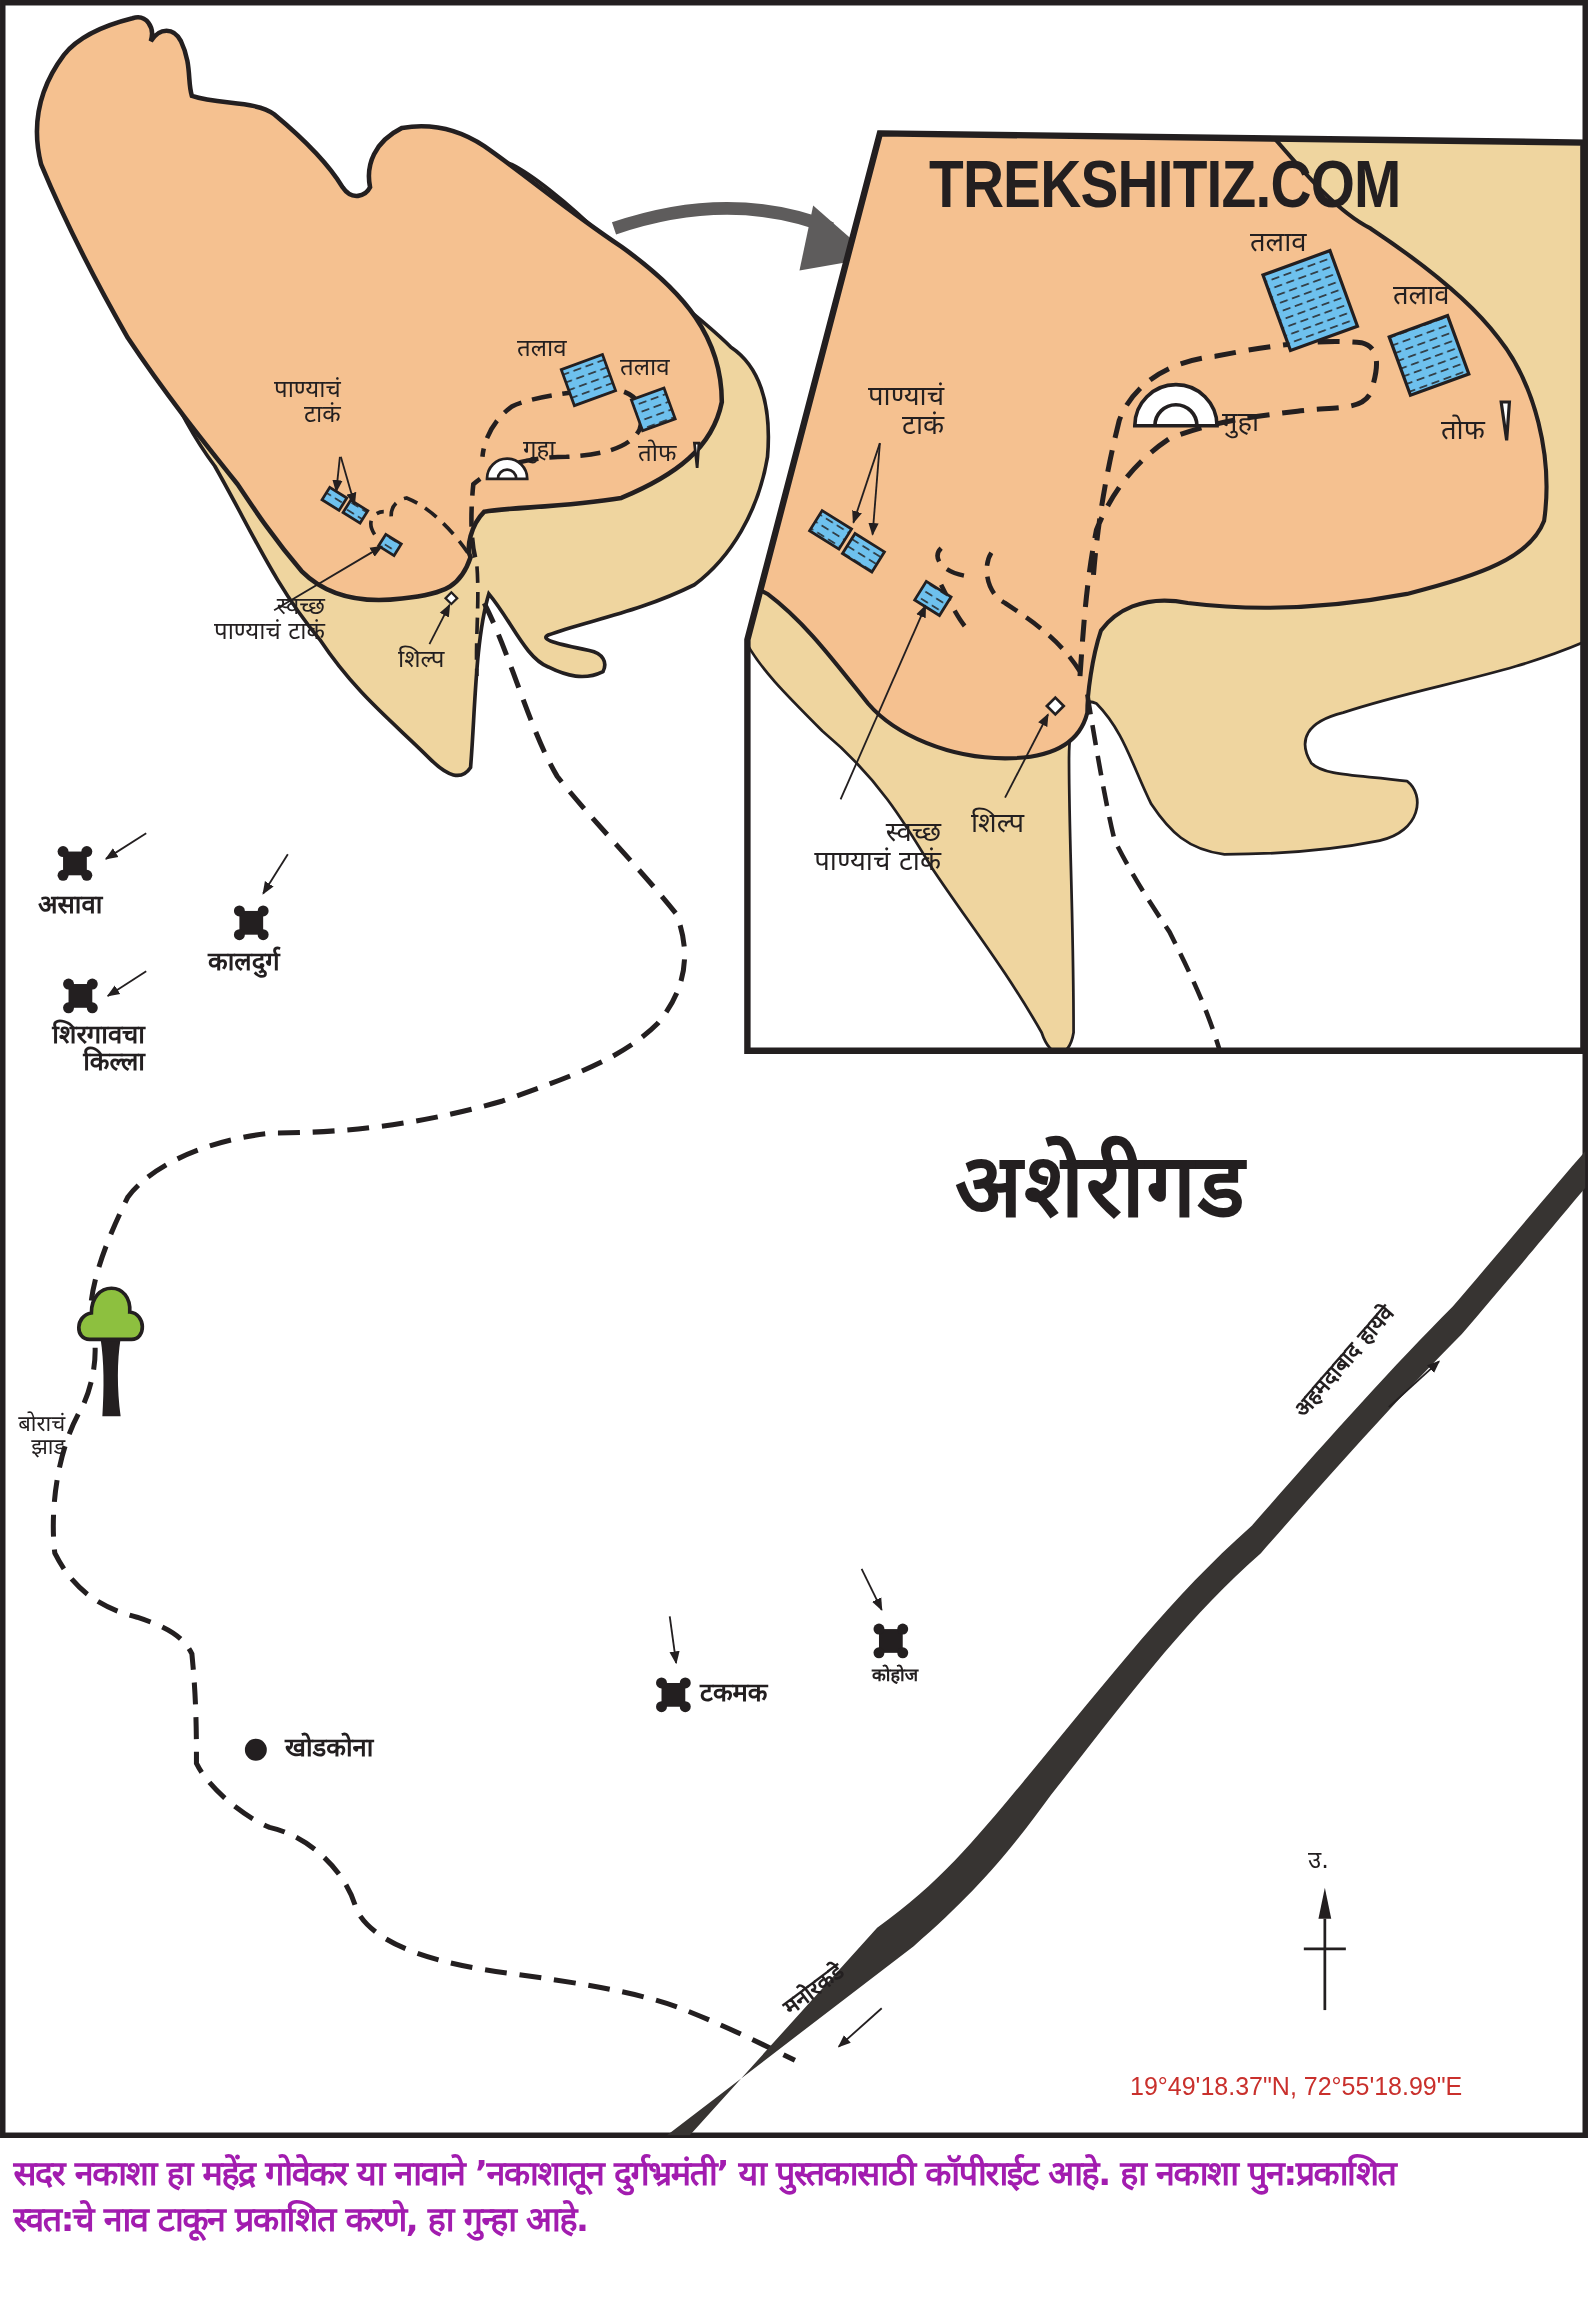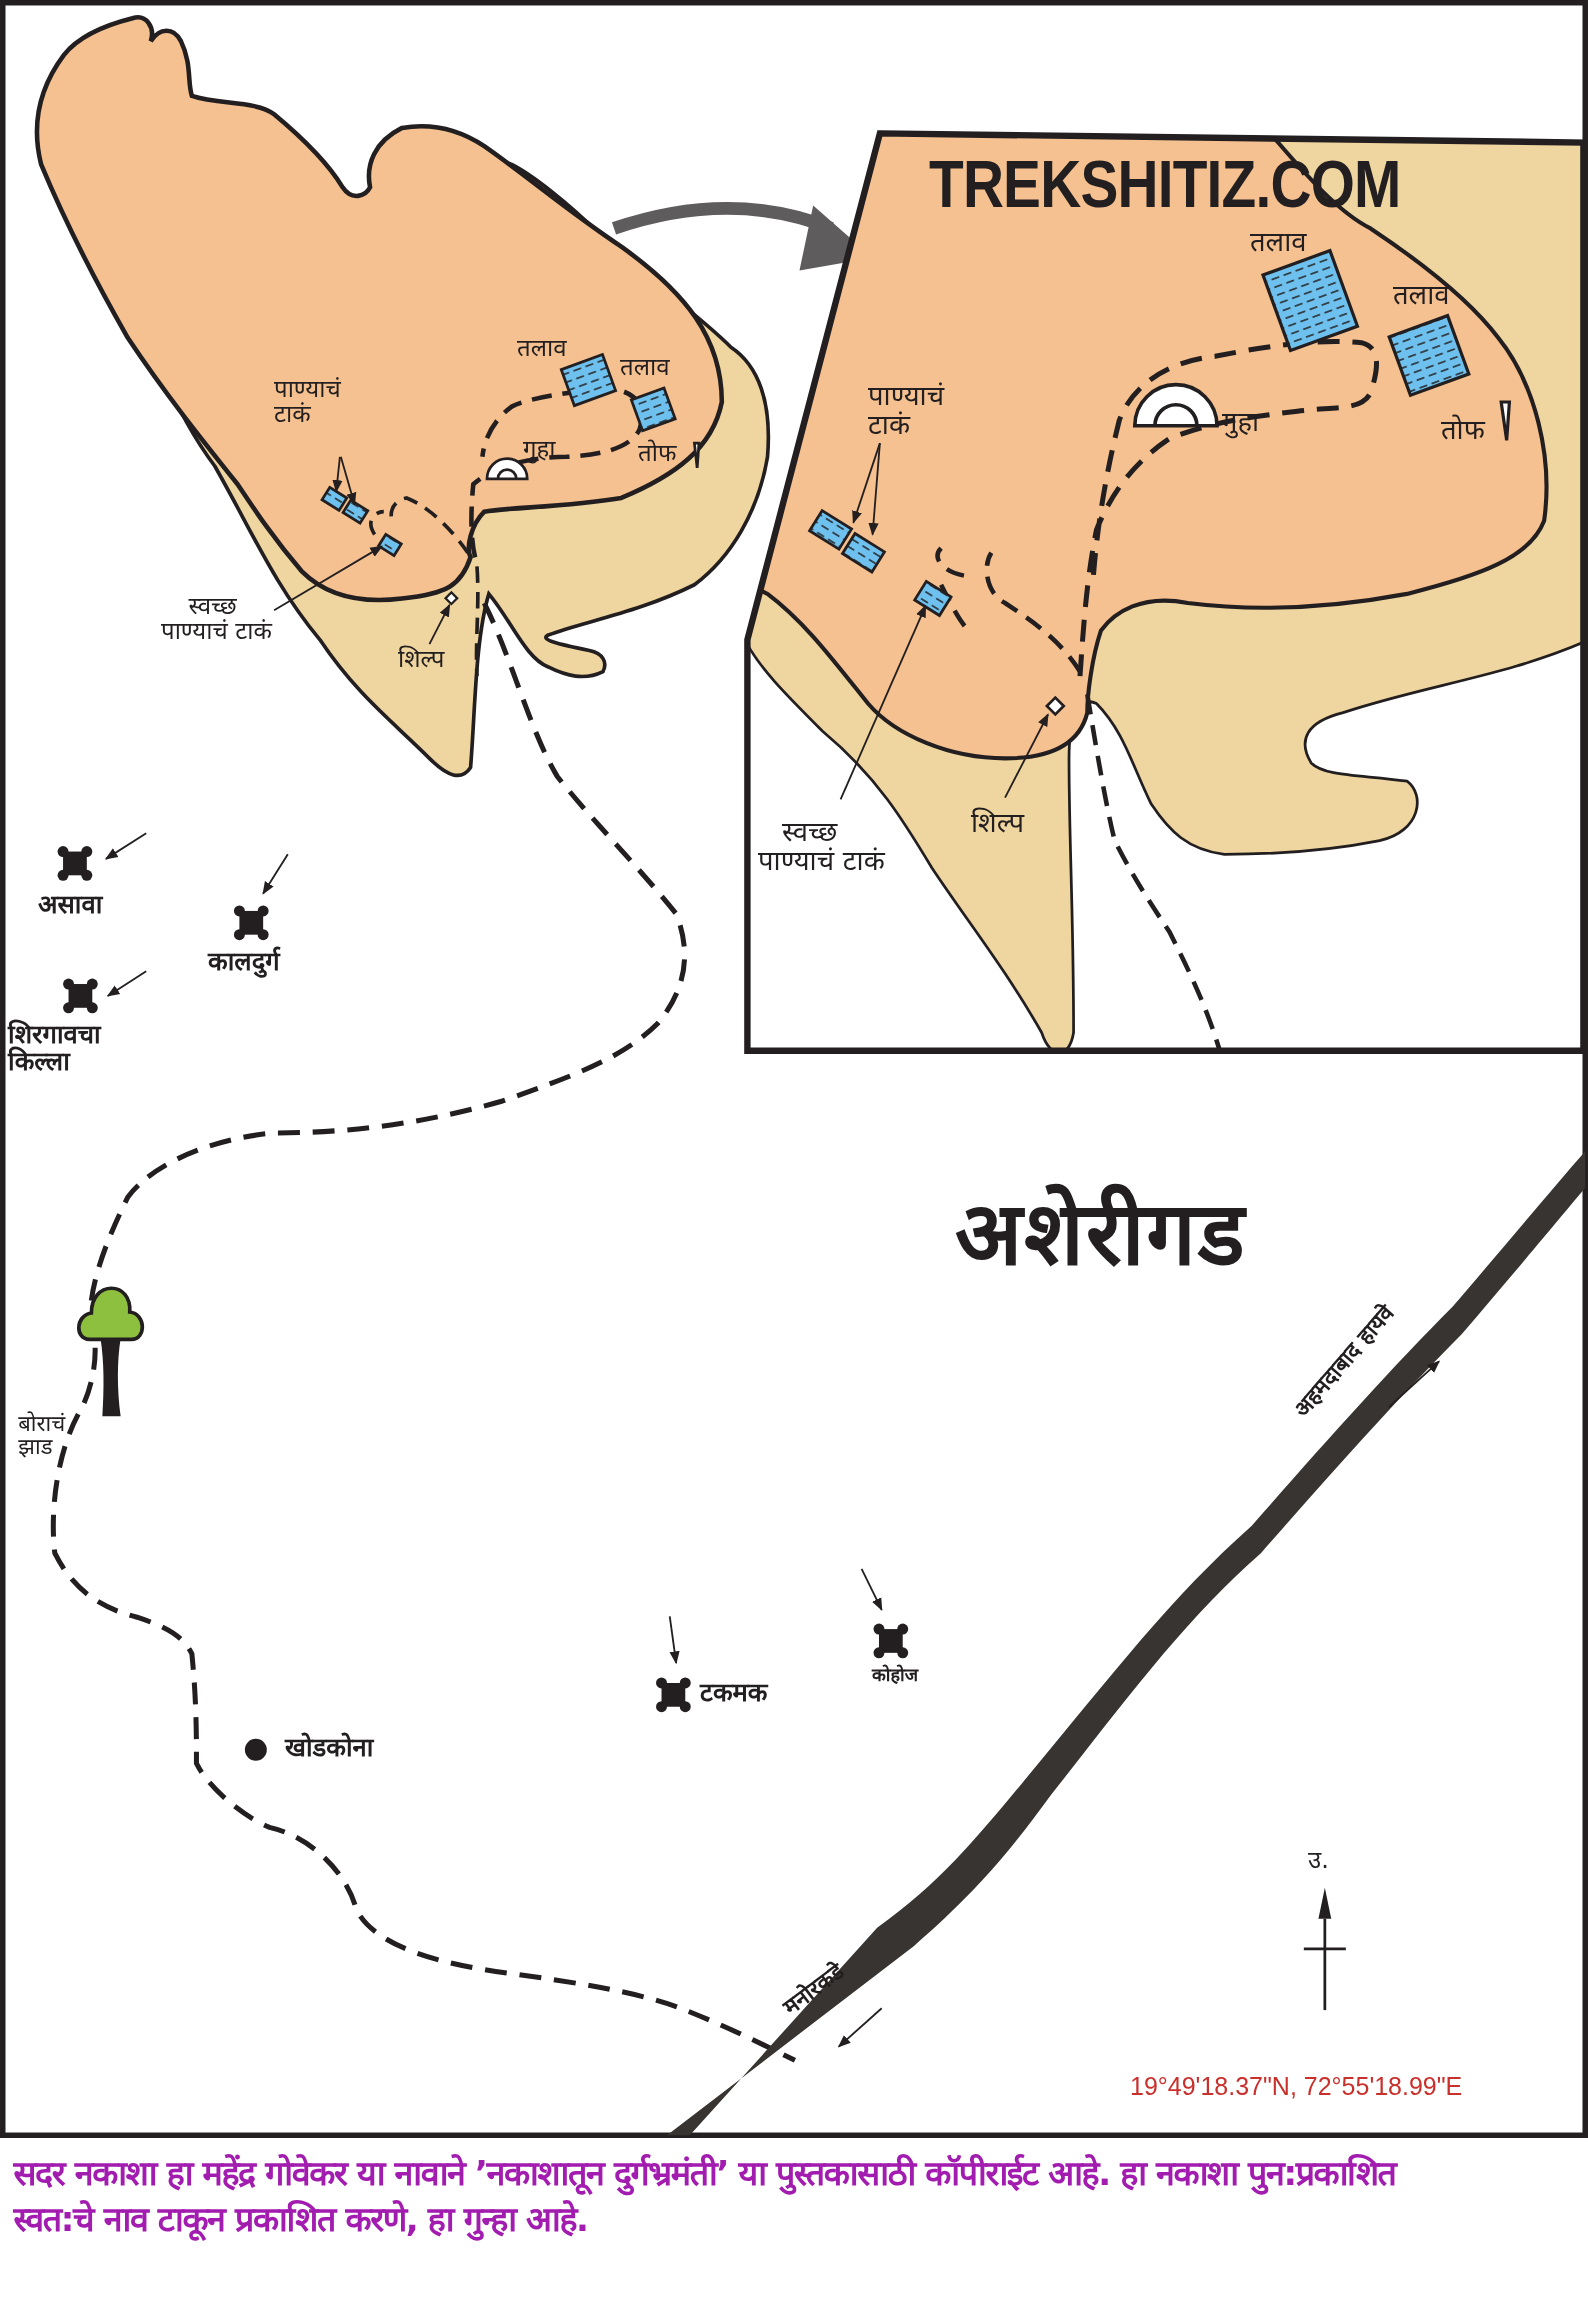--- a/index.html
+++ b/index.html
@@ -1,21 +1,21 @@
 <!DOCTYPE html>
 <html style="font-size:14.6px"><head>
 <meta charset="utf-8">
 <style>
   html, body { margin: 0; padding: 0; background: #ffffff; }
   body { width: 1588px; height: 2304px; position: relative; overflow: hidden;
          font-family: "DejaVu Sans", sans-serif; color: #231f20; }
   #map { position: absolute; left: 0; top: 0; width: 1588px; height: 2138px; }
   .lbl { position: absolute; white-space: nowrap; line-height: 1.05; color: #231f20;
          font-family: "DejaVu Sans", sans-serif; }
-  .lbl.c { text-align: left; }
+  .lbl.c { text-align: right; }
   .lbl.bold { font-weight: bold; }
   .title { position: absolute; font-weight: bold; font-size: 88px; letter-spacing: 1.8px; }
   .brand { position: absolute; font-family: "Liberation Sans", sans-serif; font-weight: bold;
            font-size: 66px; letter-spacing: -0.9px; transform: scaleX(0.86); transform-origin: left top; }
   .coords { position: absolute; font-family: "Liberation Sans", sans-serif; font-size: 25px; }
   #footer { position: absolute; left: 8px; top: 2143px; width: 1588px; height: 161px;
             padding: 7.3px 5.5px 0 5.5px; box-sizing: border-box; font-weight: bold;
             font-size: 34px; line-height: 46px; letter-spacing: -1.4px; color: #a21caf; }
 </style>
 </head>
@@ -169,21 +169,21 @@
 
   <circle cx="280" cy="1915" r="12" fill="#231f20"></circle>
 
   <g>
     <line x1="1450" y1="2100" x2="1450" y2="2200" stroke="#231f20" stroke-width="3"></line>
     <line x1="1427" y1="2133" x2="1473" y2="2133" stroke="#231f20" stroke-width="3"></line>
     <path d="M1450,2066 L1457,2100 L1443,2100 z" fill="#231f20"></path>
   </g>
 </svg>
 
-<div class="title" style="left:955px;top:1170px;">अशेरीगड</div>
+<div class="title" style="left:955px;top:1122px;">अशेरीगड</div>
 <div class="brand" style="left:929px;top:146px;">TREKSHITIZ.COM</div>
 
 <div class="lbl c" style="left:274px;top:377px;font-size:24px;">
   <div>पाण्याचं</div>
   <div>टाकं</div>
 </div>
 <div class="lbl" style="left:517px;top:336px;font-size:24px;">तलाव</div>
 <div class="lbl" style="left:620px;top:355px;font-size:24px;">तलाव</div>
 <div class="lbl" style="left:523px;top:437px;font-size:24px;">गुहा</div>
 <div class="lbl" style="left:638px;top:441px;font-size:24px;">तोफ</div>

